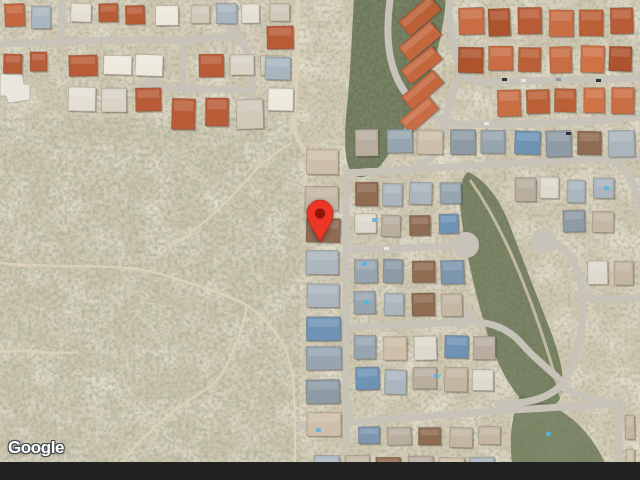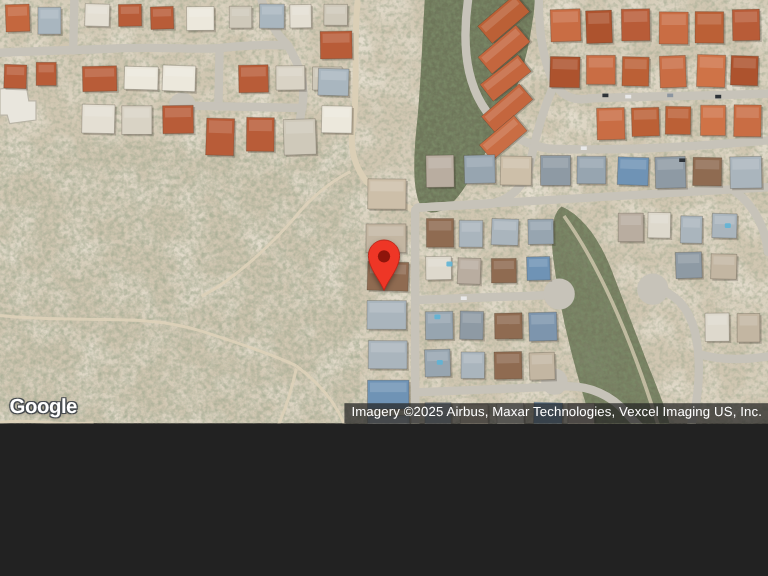--- a/index.html
+++ b/index.html
@@ -1,18 +1,18 @@
 <!DOCTYPE html>
 <html><head>
 <meta charset="utf-8">
 <style>
   html,body{margin:0;padding:0;background:#222;}
   .stage{
-    position:relative;width:640px;height:353px;overflow:hidden;
-    font-family:"Liberation Sans",sans-serif;background:#000000;
+    position:relative;width:640px;height:462px;overflow:hidden;
+    font-family:"Liberation Sans",sans-serif;background:#b91c1c;
   }
   .stage > svg.scene{display:block;position:absolute;left:0;top:0;}
   .pin{
     position:absolute;left:306px;top:199px;width:28px;height:44px;
     filter:drop-shadow(0 2px 2px rgba(0,0,0,.38));cursor:pointer;
   }
   .google-logo{
     position:absolute;left:8px;bottom:6px;
     color:#fff;font-size:17px;font-weight:700;letter-spacing:-0.4px;
     text-shadow:-1px -1px 0 #474b4f,1px -1px 0 #474b4f,-1px 1px 0 #474b4f,1px 1px 0 #474b4f,0 1px 3px rgba(0,0,0,.55);
@@ -704,16 +704,13 @@
     </g>
   </svg>
 
   <svg class="pin" viewBox="0 0 28 44">
     <path d="M14 1 C6.8 1 1 6.8 1 14 C1 20 4.5 26.5 8 32 C11 36.7 13 40.5 14 43 C15 40.5 17 36.7 20 32 C23.5 26.5 27 20 27 14 C27 6.8 21.2 1 14 1 Z" stroke="#BC271A" stroke-width="0.8" fill="#EE3626"></path>
     <circle cx="14" cy="14.6" r="5.1" fill="#8F150B"></circle>
   </svg>
 
   <div class="google-logo">Google</div>
 
-  <div class="attrib">
-    <span>Imagery ©2025 Airbus, Maxar Technologies, Vexcel Imaging US, Inc.</span>
-  </div>
 </div>
 
 </body></html>

